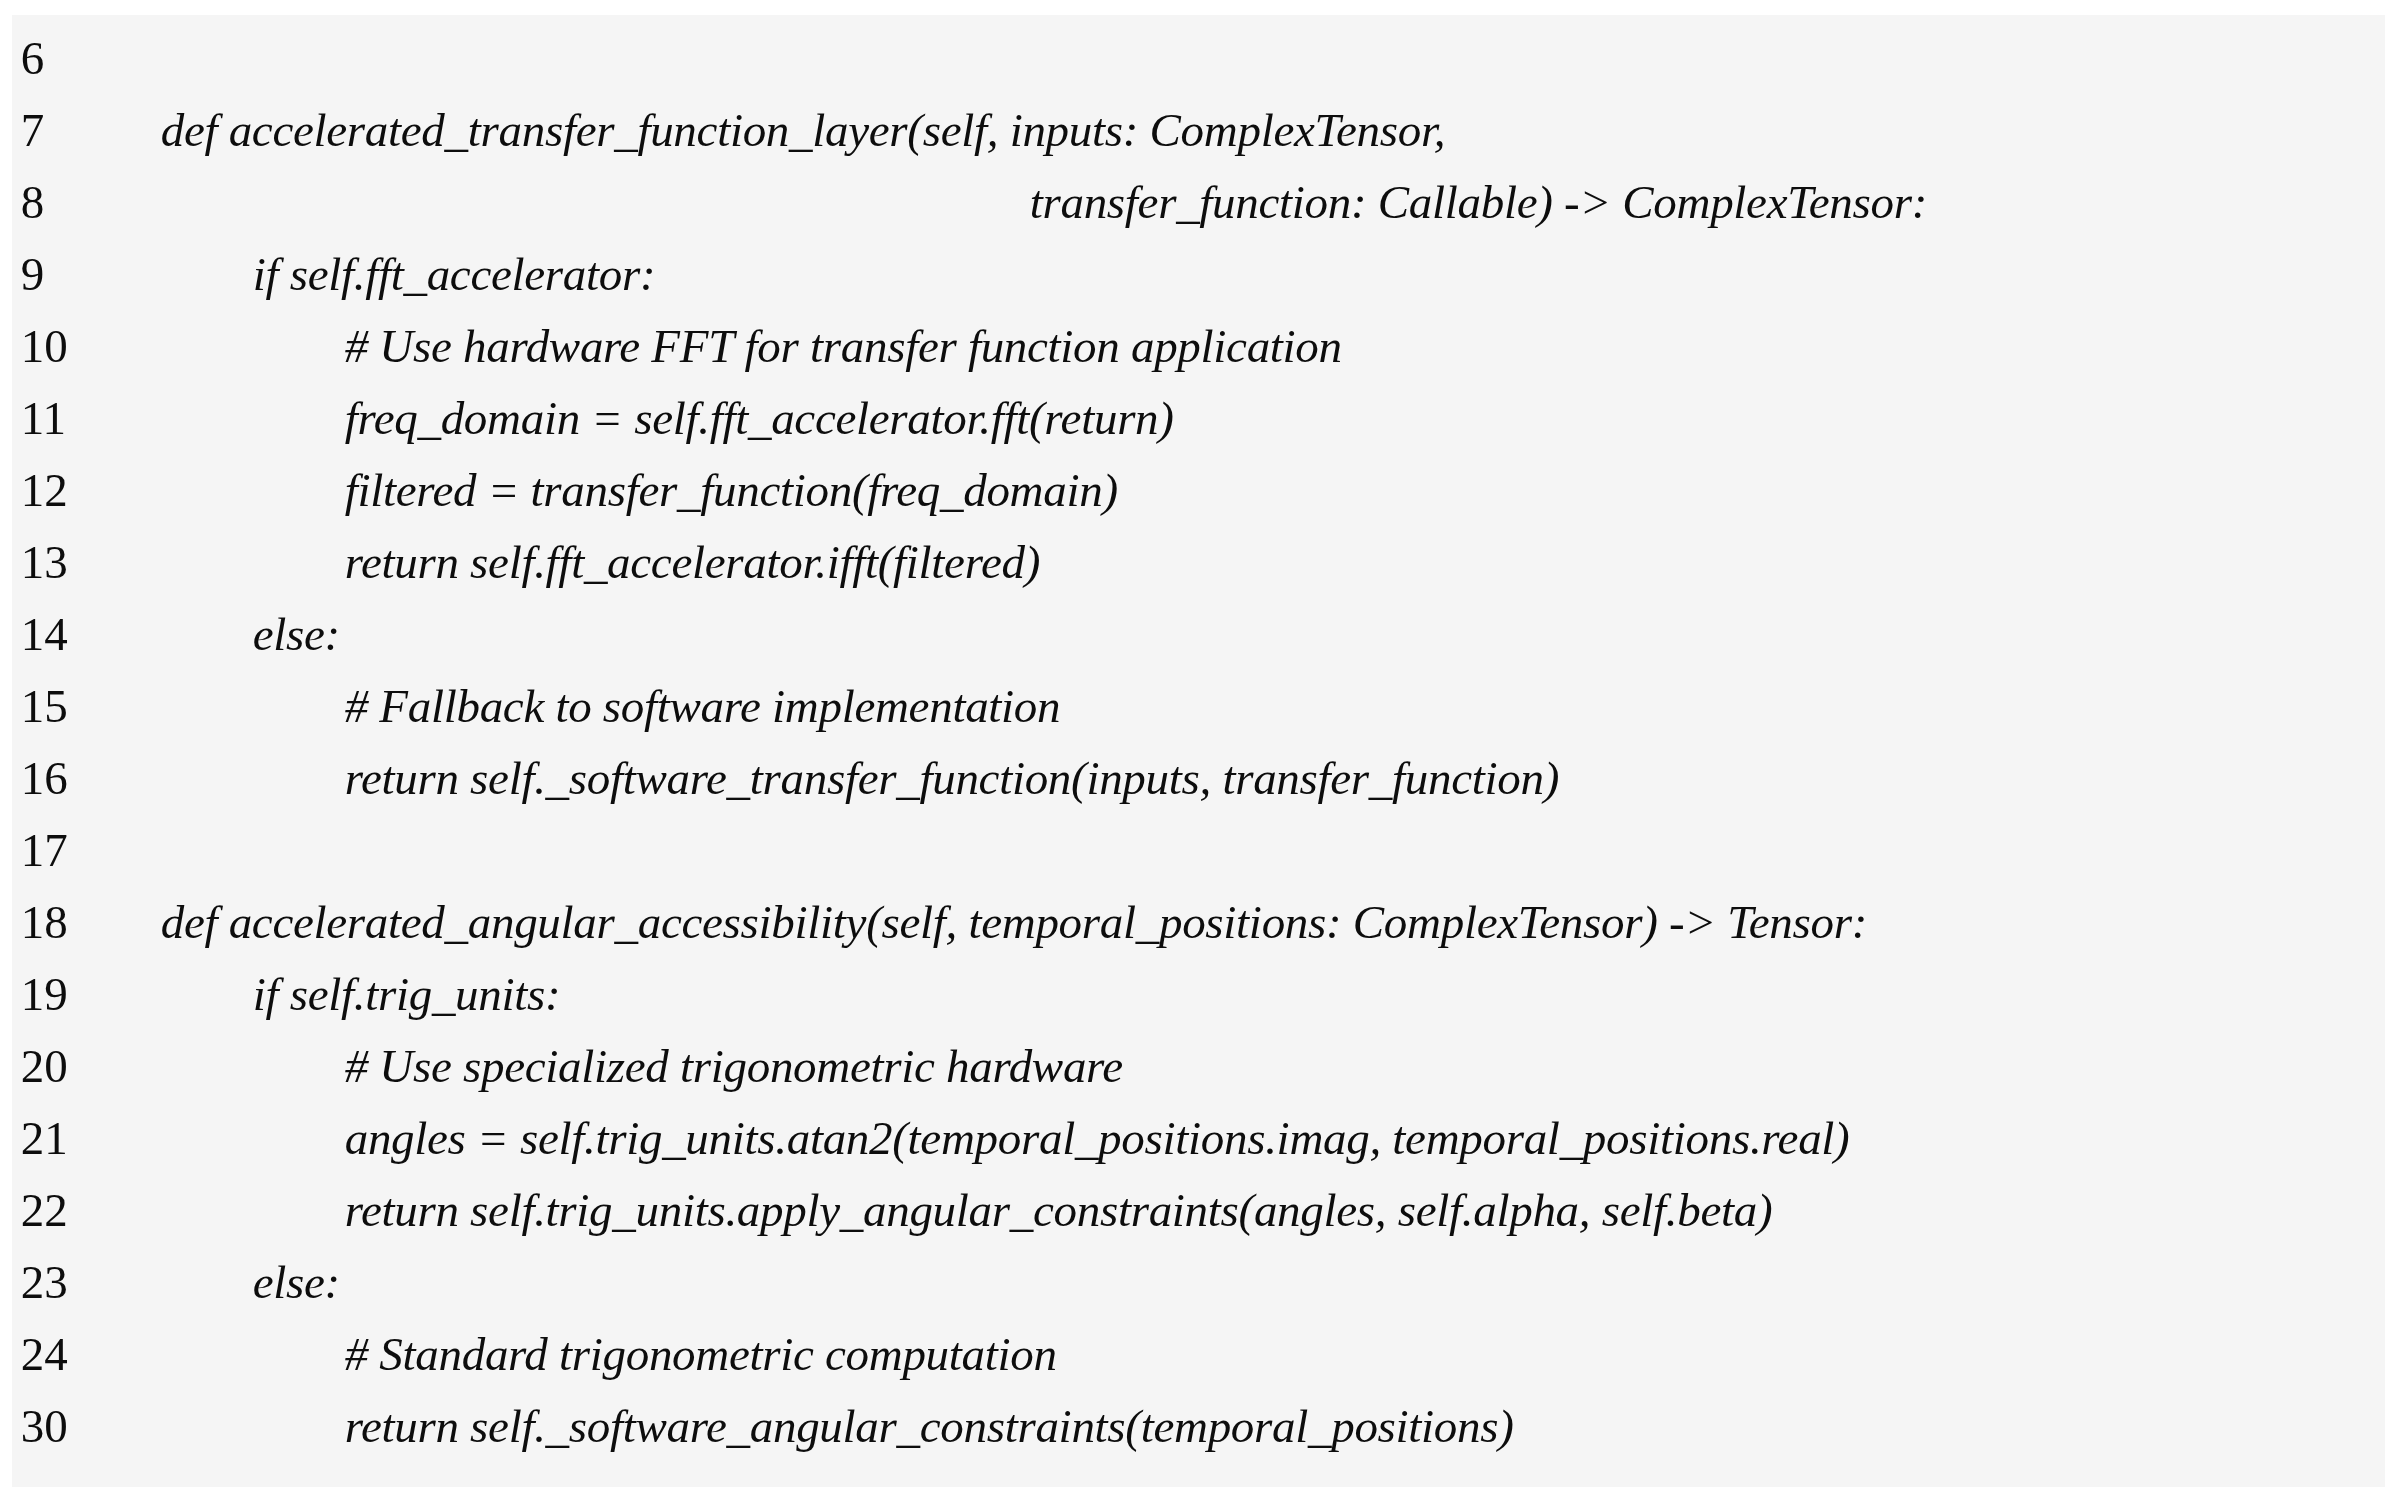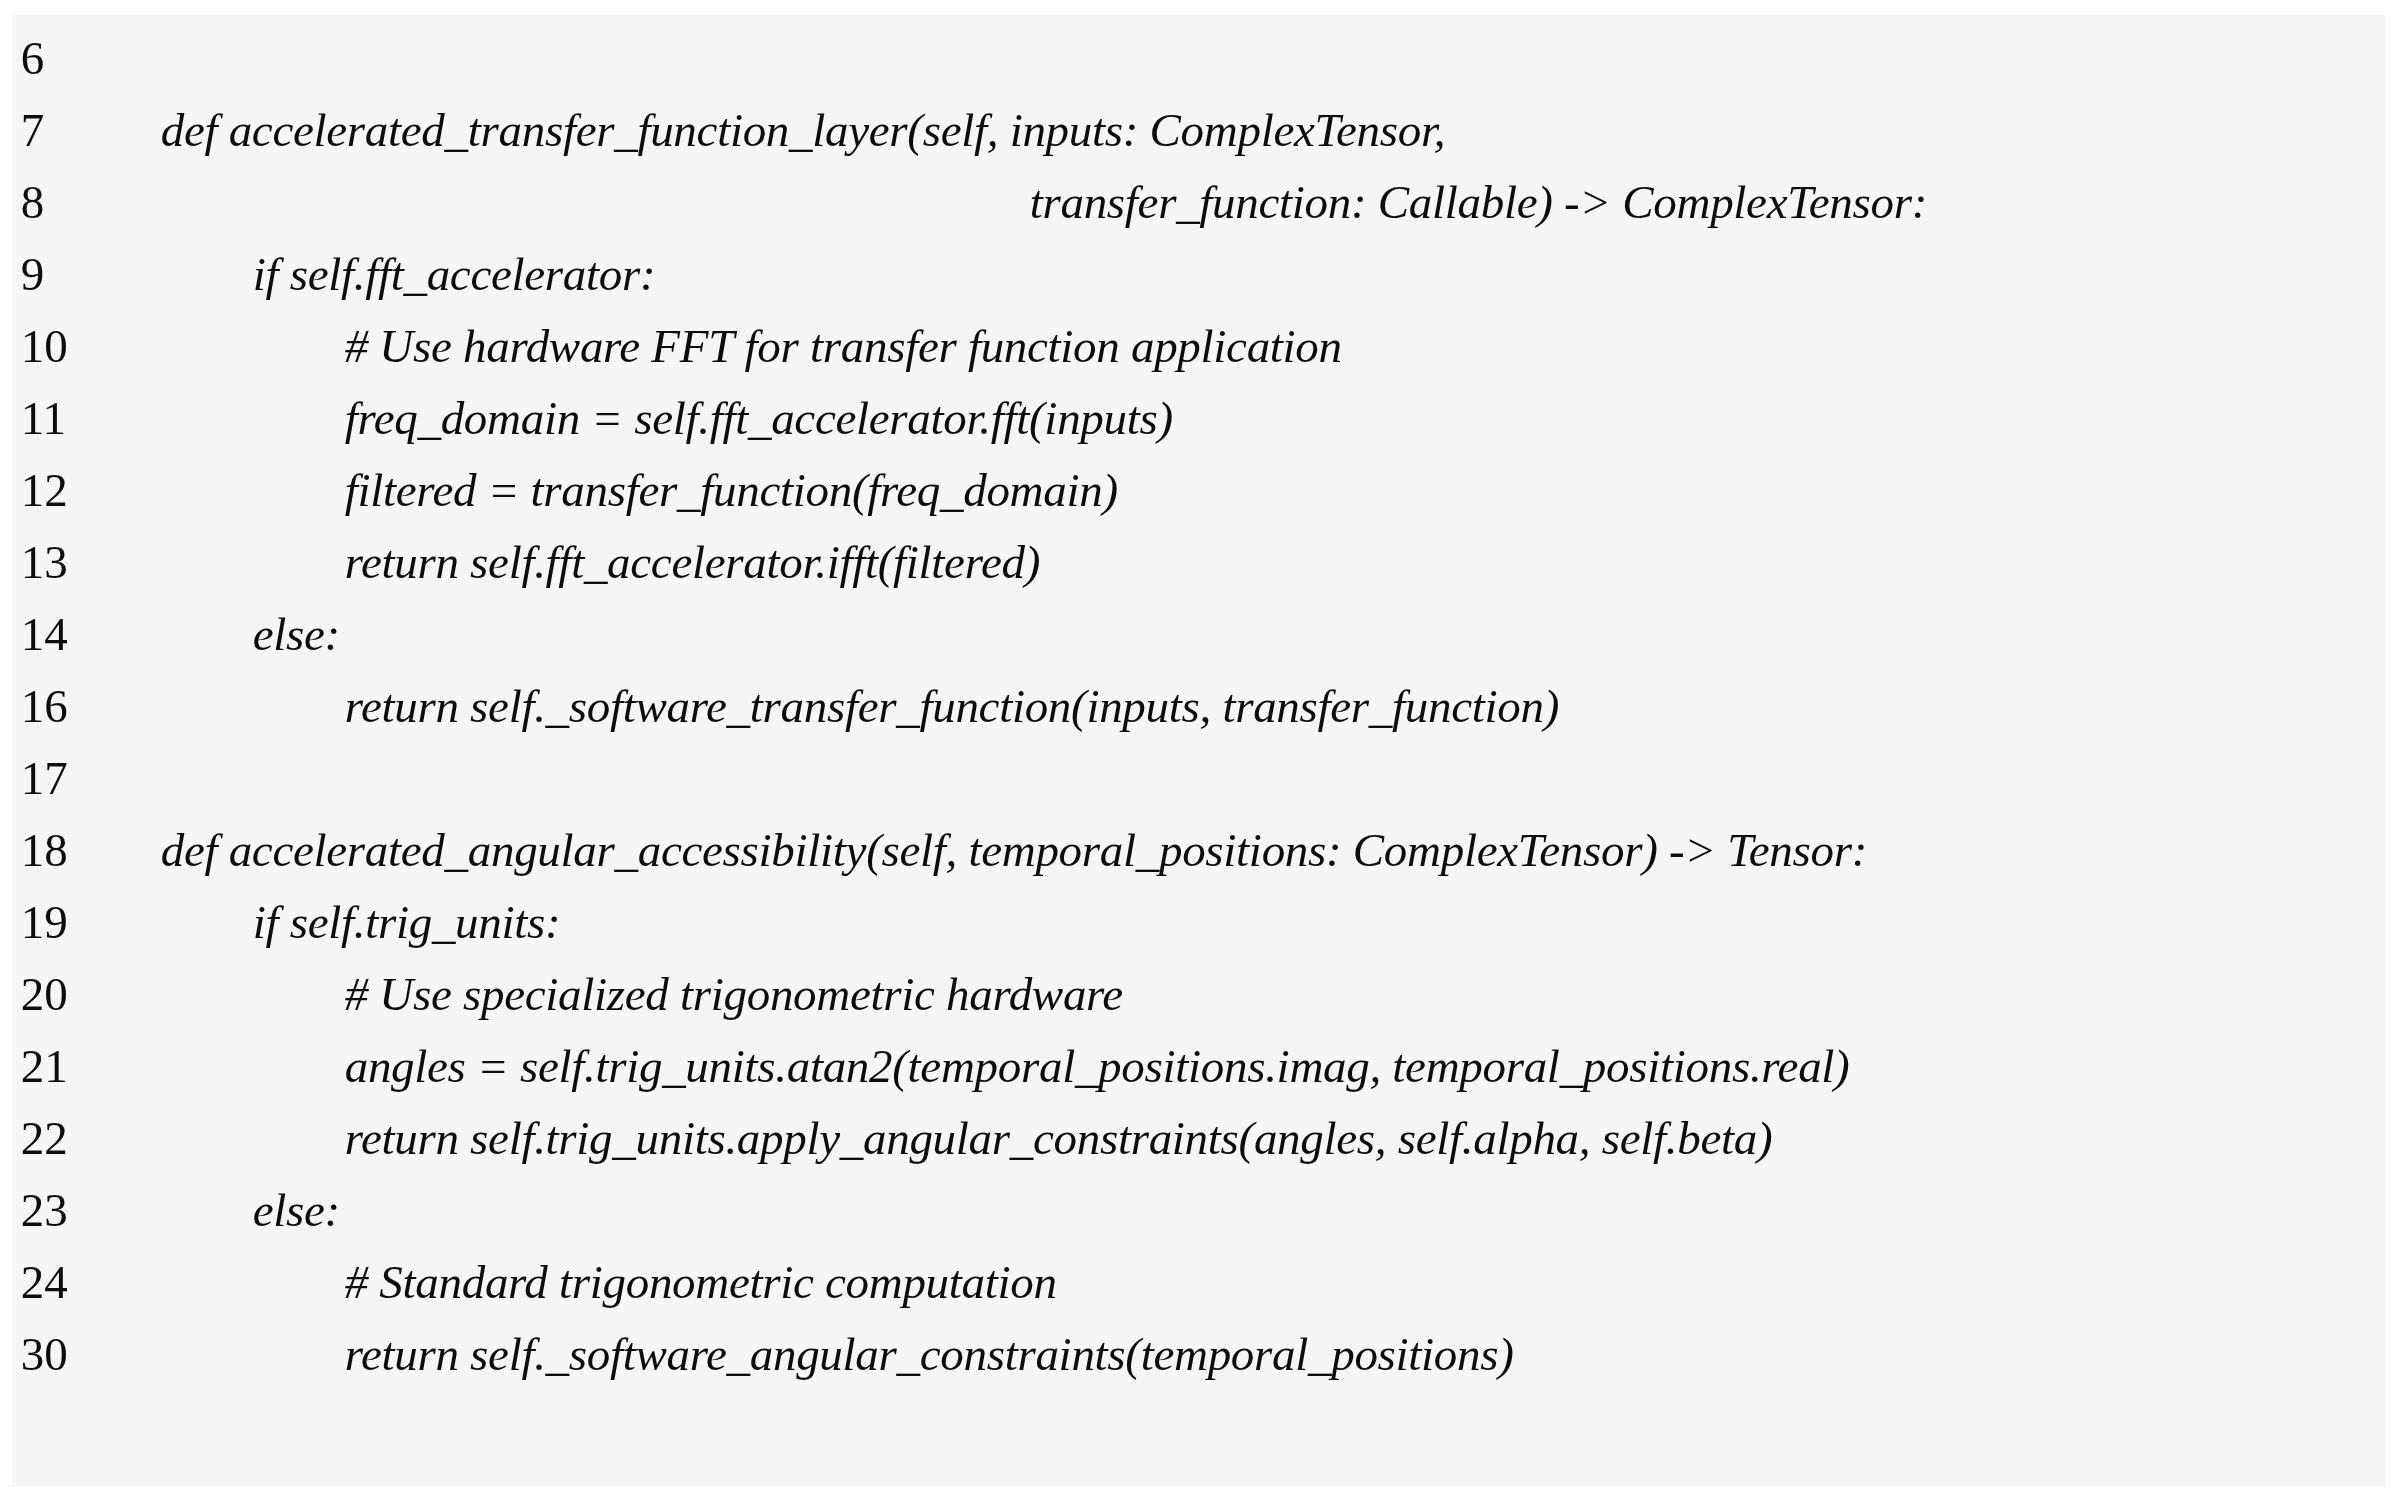--- a/index.html
+++ b/index.html
@@ -74,38 +74,42 @@
     <span class="line-text indent-1">if self.fft_accelerator:</span>
   </div>
 
   <div class="code-line">
     <span class="line-number">10</span>
     <span class="line-text indent-2 comment"># Use hardware FFT for transfer function application</span>
   </div>
 
   <div class="code-line">
     <span class="line-number">11</span>
-    <span class="line-text indent-2">freq_domain = self.fft_accelerator.fft(inputs)</span>
+    <span class="line-text indent-2">freq_domain = self.fft_accelerator.fft(return)</span>
   </div>
 
   <div class="code-line">
     <span class="line-number">12</span>
     <span class="line-text indent-2">filtered = transfer_function(freq_domain)</span>
   </div>
 
   <div class="code-line">
     <span class="line-number">13</span>
     <span class="line-text indent-2">return self.fft_accelerator.ifft(filtered)</span>
   </div>
 
   <div class="code-line">
     <span class="line-number">14</span>
     <span class="line-text indent-1">else:</span>
   </div>
 
+  <div class="code-line">
+    <span class="line-number">15</span>
+    <span class="line-text indent-2 comment"># Fallback to software implementation</span>
+  </div>
 
   <div class="code-line">
     <span class="line-number">16</span>
     <span class="line-text indent-2">return self._software_transfer_function(inputs, transfer_function)</span>
   </div>
 
   <div class="code-line">
     <span class="line-number">17</span>
     <span class="line-text indent-0"></span>
   </div>

